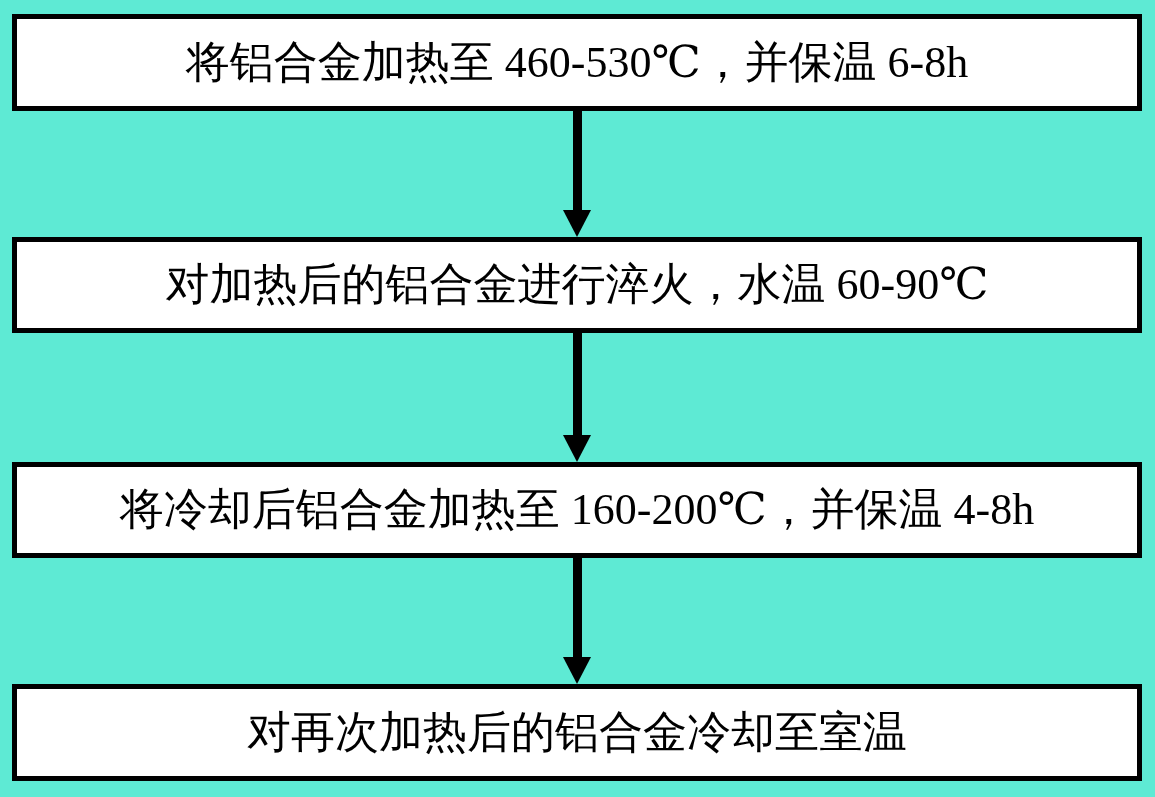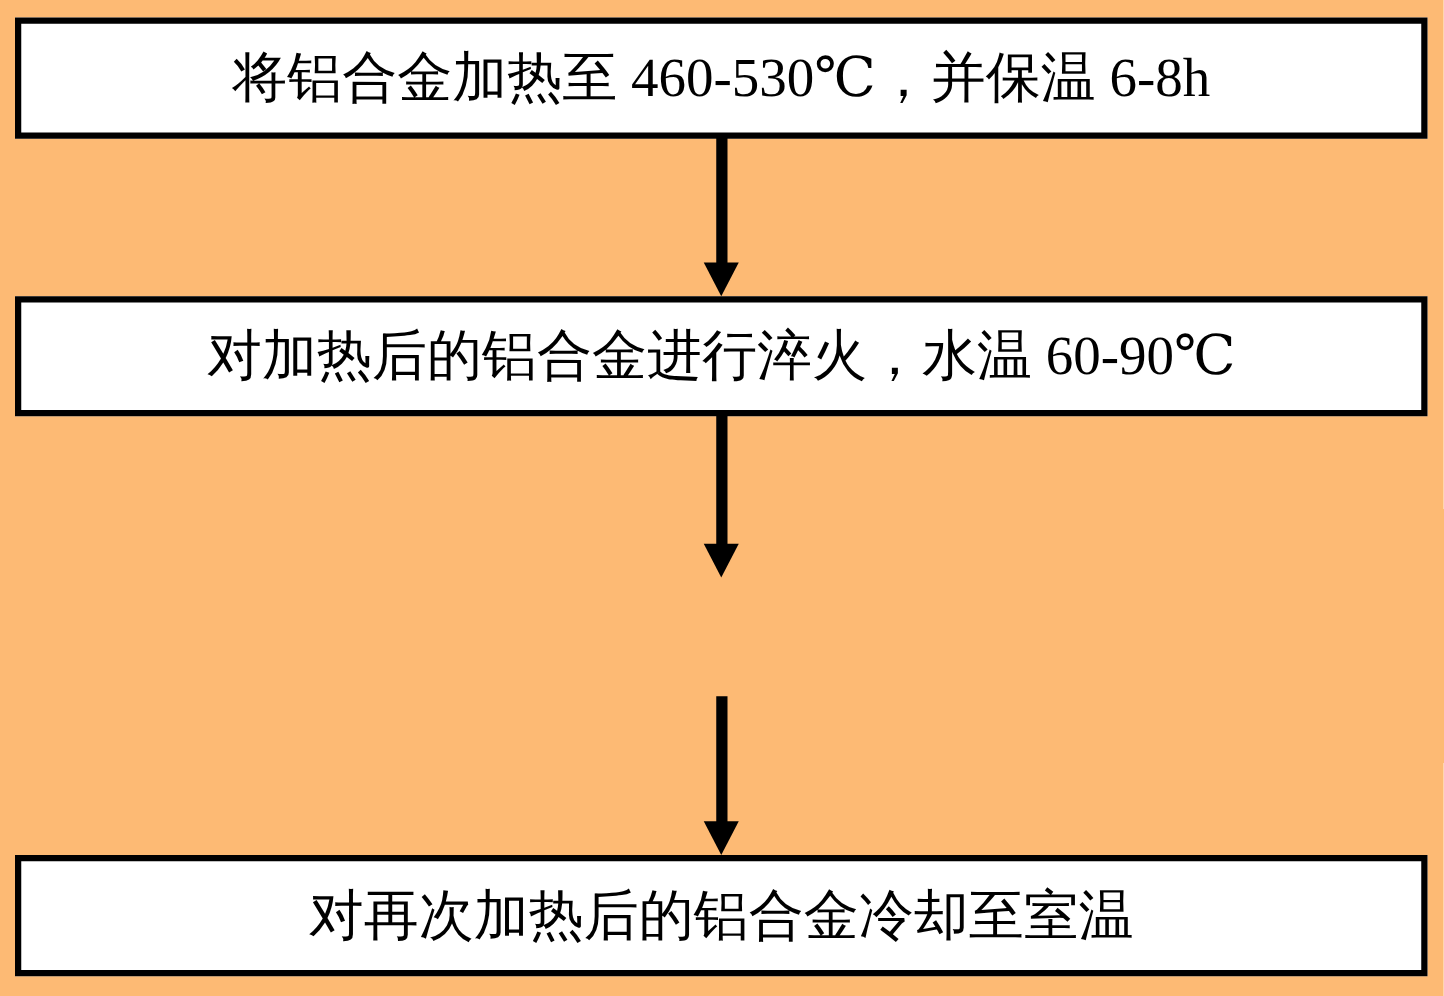--- a/index.html
+++ b/index.html
@@ -4,21 +4,21 @@
 <style>
   html, body {
     margin: 0;
     padding: 0;
     background: #ffffff;
   }
   #canvas {
     position: relative;
     width: 1155px;
     height: 797px;
-    background: #fdba74;
+    background: #5eead4;
     overflow: hidden;
     font-family: "Liberation Serif", "DejaVu Serif", serif;
   }
   .flow-box {
     position: absolute;
     left: 12px;
     width: 1130px;
     box-sizing: border-box;
     border: 5px solid #000000;
     background: #ffffff;
@@ -72,20 +72,23 @@
   <div class="arrow-shaft" id="arrow1-shaft"></div>
   <div class="arrow-head" id="arrow1-head"></div>
 
   <div class="flow-box" id="box2">
     <span class="label">对加热后的铝合金进行淬火，水温 60-90℃</span>
   </div>
 
   <div class="arrow-shaft" id="arrow2-shaft"></div>
   <div class="arrow-head" id="arrow2-head"></div>
 
+  <div class="flow-box" id="box3">
+    <span class="label">将冷却后铝合金加热至 160-200℃，并保温 4-8h</span>
+  </div>
 
   <div class="arrow-shaft" id="arrow3-shaft"></div>
   <div class="arrow-head" id="arrow3-head"></div>
 
   <div class="flow-box" id="box4">
     <span class="label">对再次加热后的铝合金冷却至室温</span>
   </div>
 
 </div>
 

